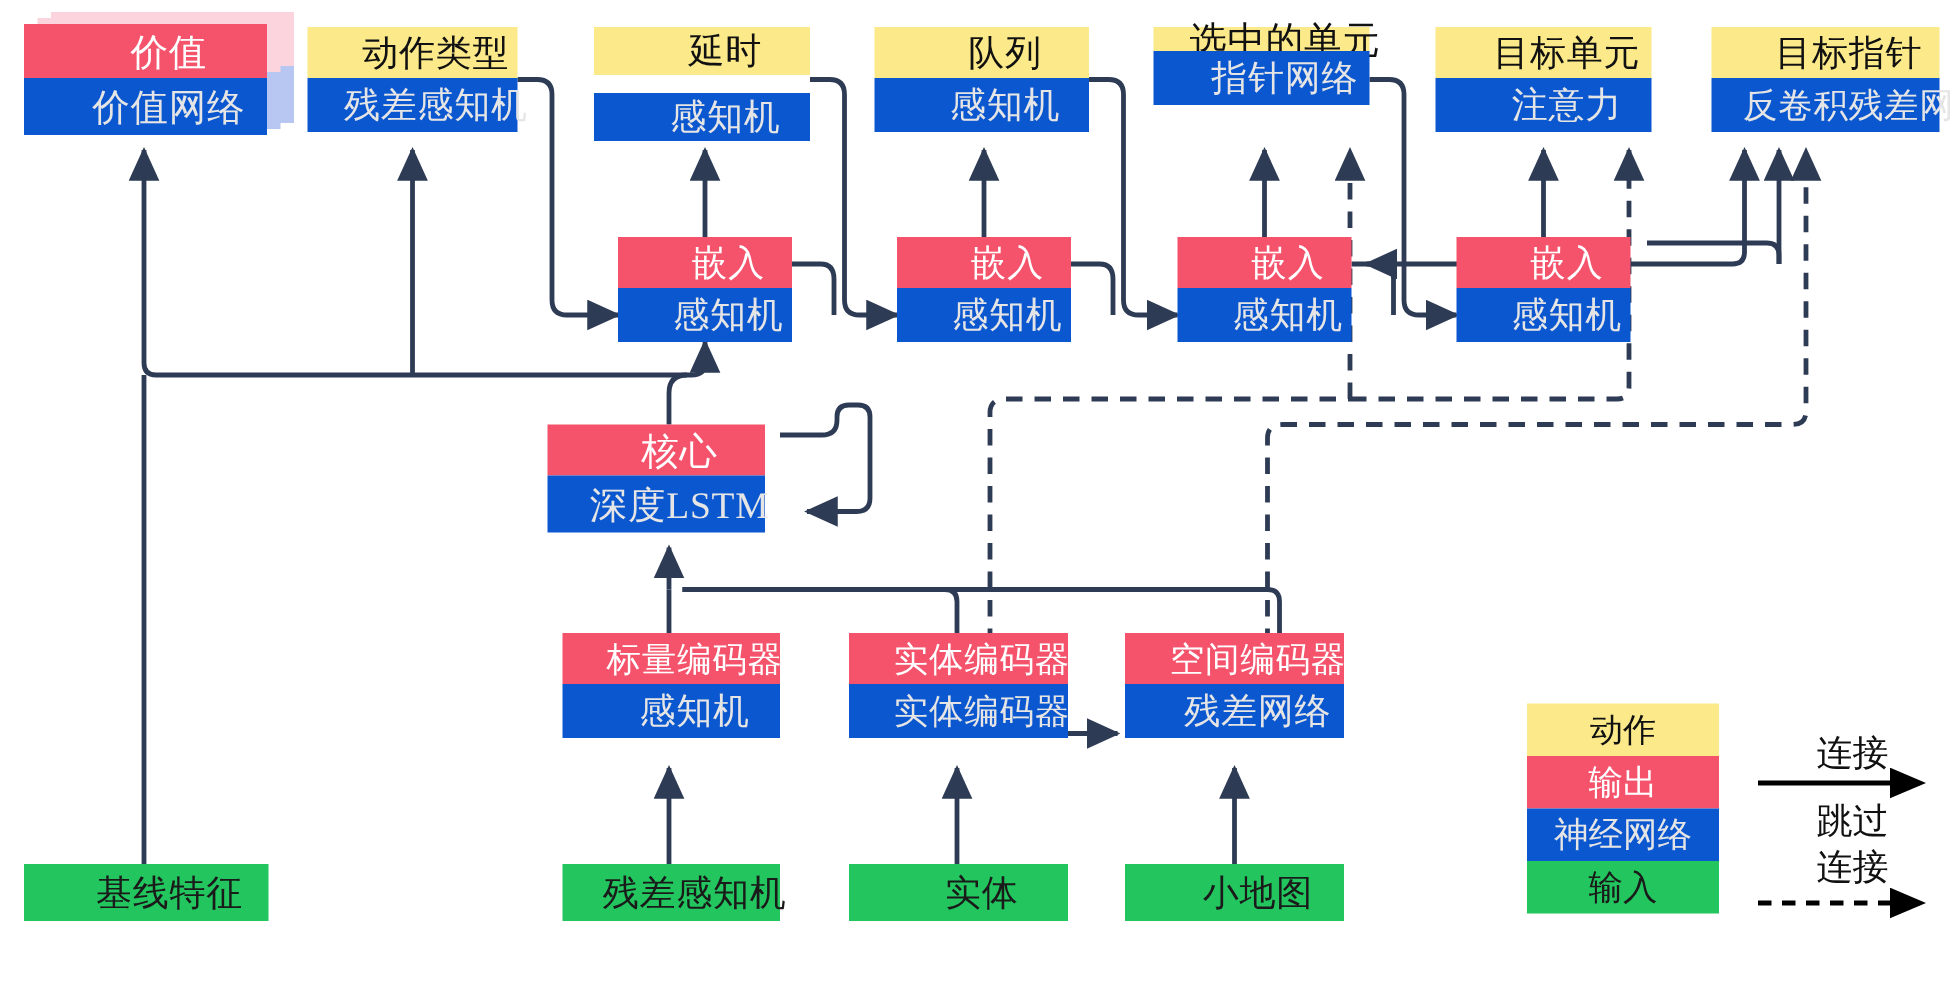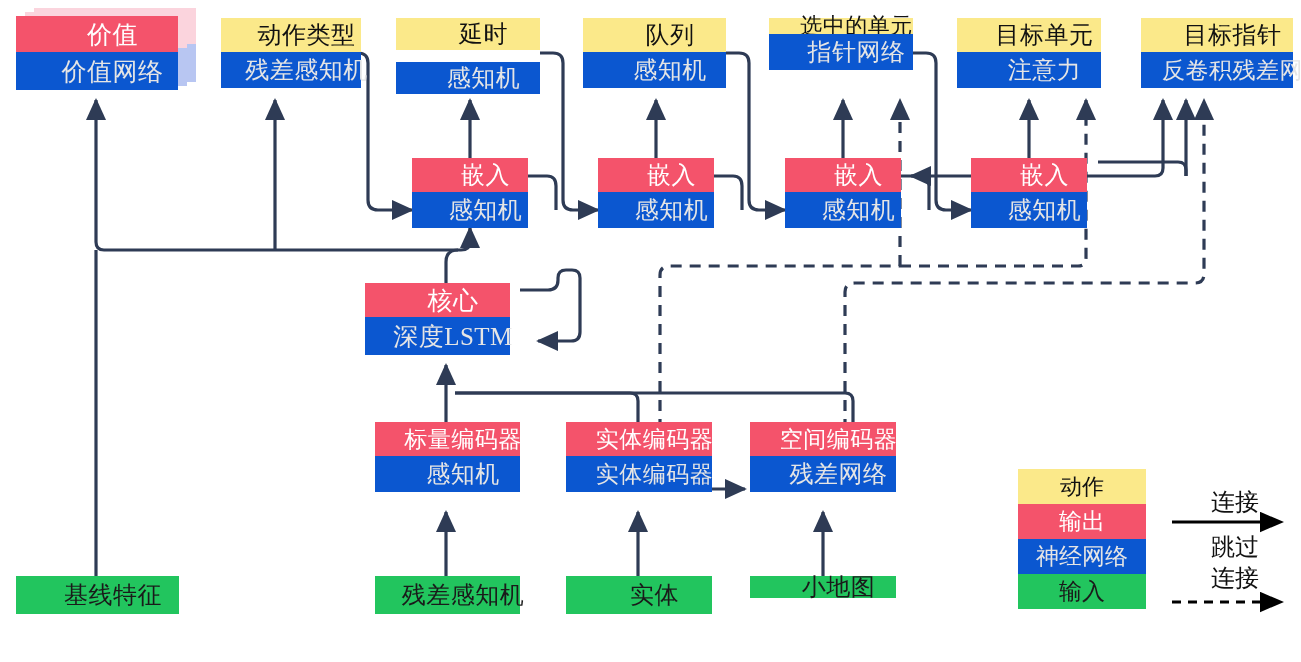--- a/index.html
+++ b/index.html
@@ -158,37 +158,37 @@
     <div class="sh" style="left:18px; top:36px; width:162px; height:38px; background:#B8C6F2;"></div>
     <div class="sh" style="left:9px; top:4px; width:162px; height:36px; background:#FBD4DD;"></div>
     <div class="sh" style="left:9px; top:40px; width:162px; height:38px; background:#B8C6F2;"></div>
   </div>
 
   <div class="node" style="left:16px; top:16px; width:162px; height:74px;">
     <div class="band output" style="height:36px; font-size:25px;">价值</div>
     <div class="band network" style="height:38px; font-size:25px;">价值网络</div>
   </div>
 
-  <div class="node" style="left:205px; top:18px; width:140px; height:70px;margin-left:16px;">
+  <div class="node" style="left:205px; top:18px; width:140px; height:70px;">
     <div class="band action" style="height:34px; font-size:24px;">动作类型</div>
     <div class="band network" style="height:36px; font-size:24px;">残差感知机</div>
   </div>
 
   <div class="node" style="left:396px; top:18px; width:144px; height:70px;gap:12px;">
     <div class="band action" style="height:34px; font-size:24px;">延时</div>
     <div class="band network" style="height:36px; font-size:24px;">感知机</div>
   </div>
 
   <div class="node" style="left:583px; top:18px; width:143px; height:70px;">
     <div class="band action" style="height:34px; font-size:24px;">队列</div>
     <div class="band network" style="height:36px; font-size:24px;">感知机</div>
   </div>
 
   <div class="node" style="left:769px; top:18px; width:144px; height:70px;">
-    <div class="band action" style="height:16px; font-size:22px;">选中的单元</div>
+    <div class="band action" style="height:16px; font-size:25px;">选中的单元</div>
     <div class="band network" style="height:36px; font-size:24px;">指针网络</div>
   </div>
 
   <div class="node" style="left:957px; top:18px; width:144px; height:70px;">
     <div class="band action" style="height:34px; font-size:24px;">目标单元</div>
     <div class="band network" style="height:36px; font-size:24px;">注意力</div>
   </div>
 
   <div class="node" style="left:1141px; top:18px; width:152px; height:70px;">
     <div class="band action" style="height:34px; font-size:24px;">目标指针</div>
@@ -241,21 +241,21 @@
 
   <div class="node" style="left:375px; top:576px; width:145px; height:38px;">
     <div class="band input" style="height:38px; font-size:24px;">残差感知机</div>
   </div>
 
   <div class="node" style="left:566px; top:576px; width:146px; height:38px;">
     <div class="band input" style="height:38px; font-size:24px;">实体</div>
   </div>
 
   <div class="node" style="left:750px; top:576px; width:146px; height:38px;">
-    <div class="band input" style="height:22px; font-size:24px;">小地图</div>
+    <div class="band input" style="height:38px; font-size:24px;">小地图</div>
   </div>
 
   <div class="legend-box" style="left:1018px; top:469px; width:128px; height:140px;">
     <div class="band action" style="height:35px; font-size:22px;">动作</div>
     <div class="band output" style="height:35px; font-size:23px;">输出</div>
     <div class="band network" style="height:35px; font-size:23px;">神经网络</div>
     <div class="band input" style="height:35px; font-size:23px;">输入</div>
   </div>
 
   <div class="legend-label" style="left:1180px; top:486px; width:110px; font-size:24px;">连接</div>

